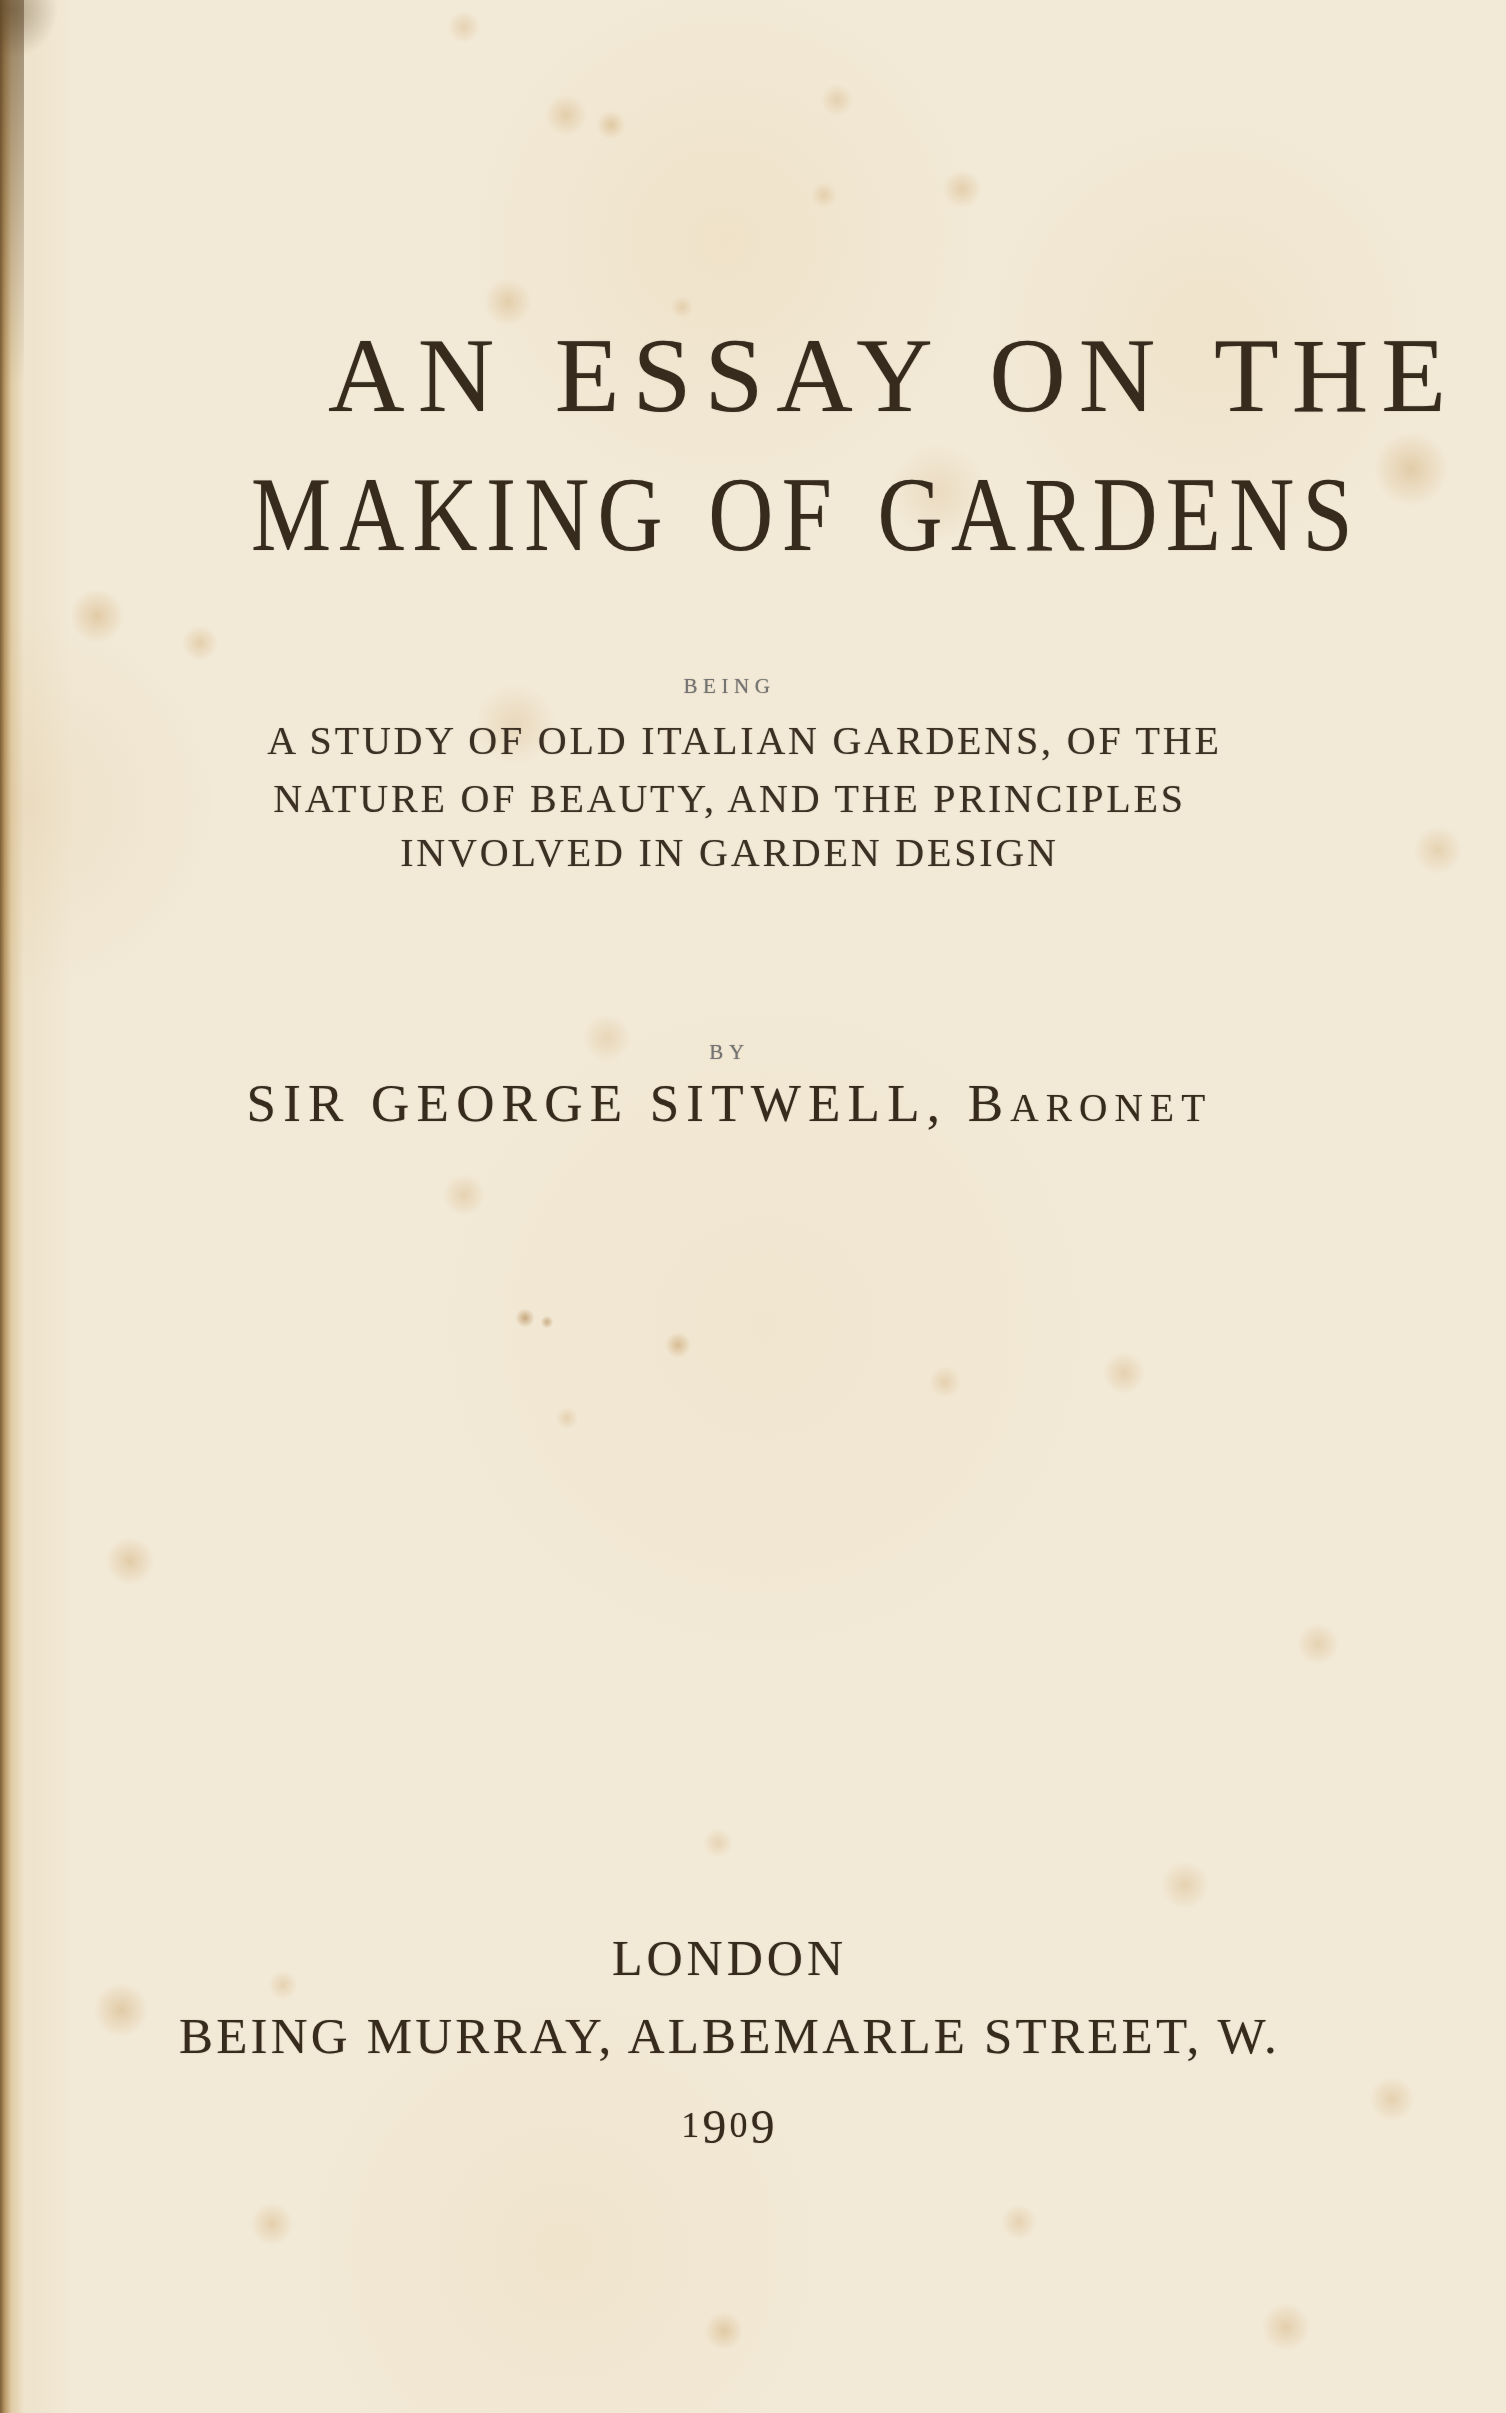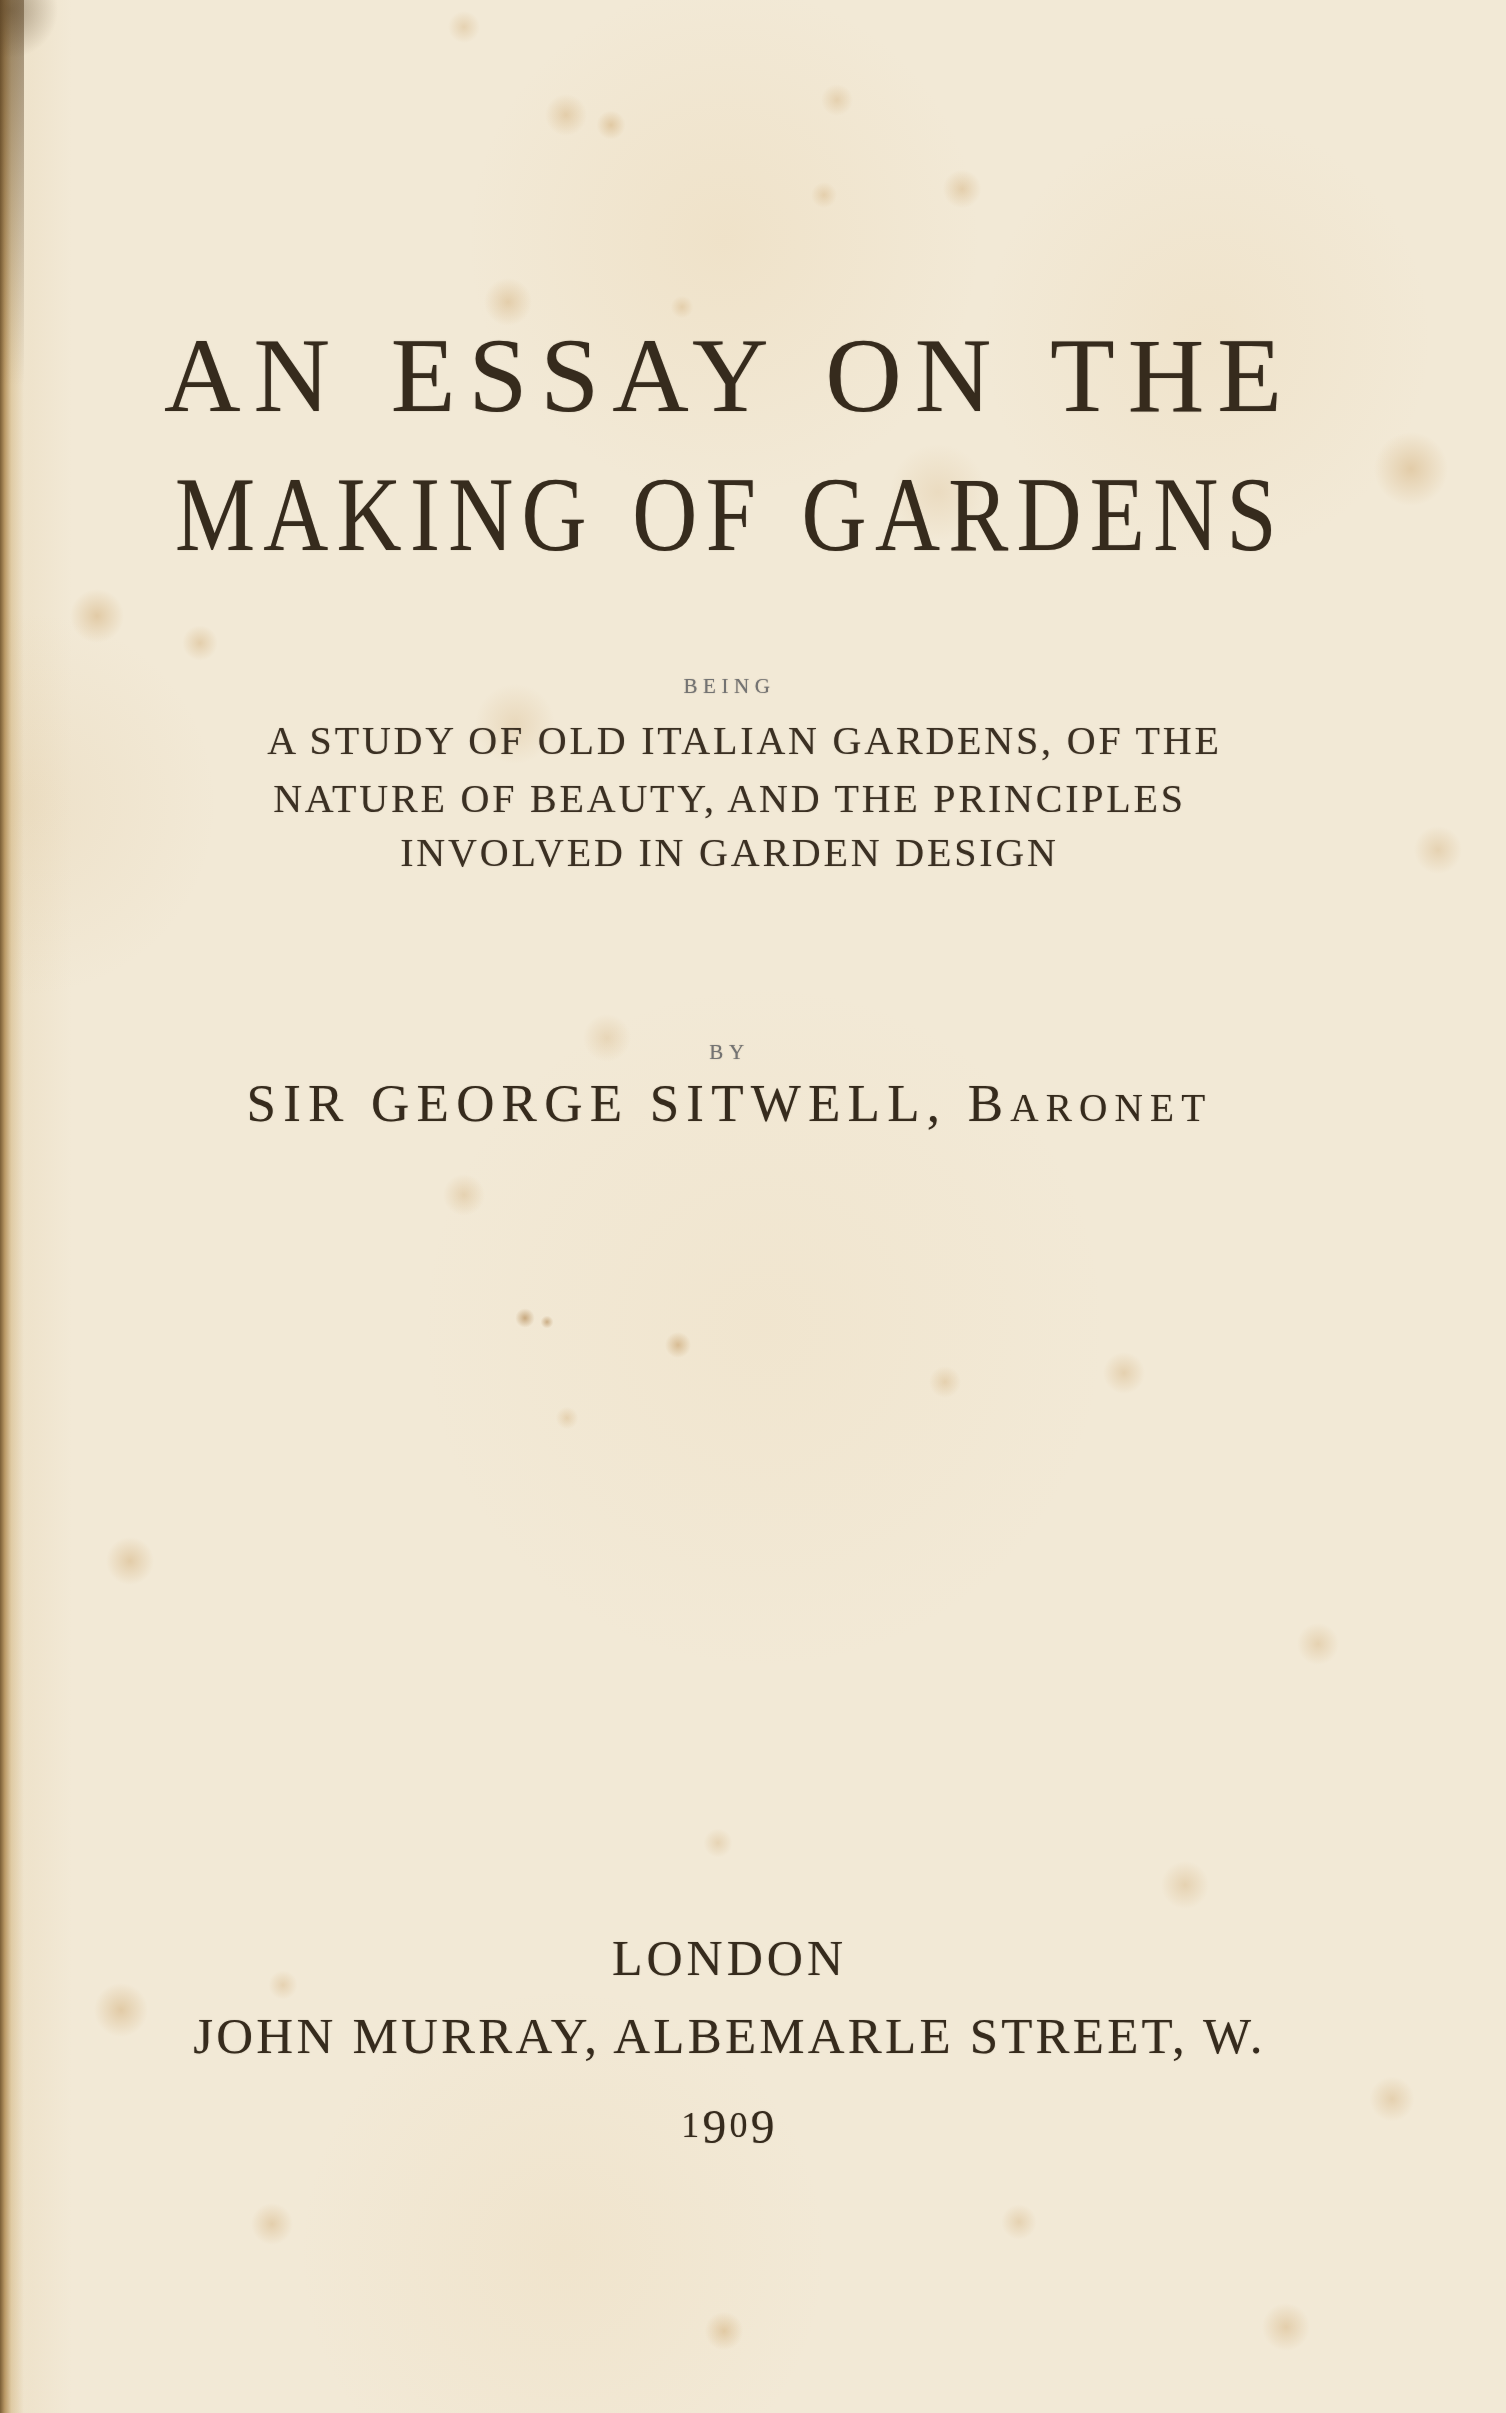--- a/index.html
+++ b/index.html
@@ -71,21 +71,21 @@
   .corner-stain {
     position:absolute; left:-14.5px; top:-14.5px; width:97px; height:97px; pointer-events:none;
     background:radial-gradient(circle 48px at 24px 24px, rgba(90,68,40,.45), rgba(90,68,40,0) 100%);
   }
 
   .line {
     position:absolute; left:0; width:1459px;
     text-align:center; white-space:nowrap; line-height:1.15;
     text-shadow:0 0 1.2px rgba(54,43,29,.40);
   }
-  .title  { font-size:106px; letter-spacing:13px; word-spacing:8px; }
+  .title  { font-size:106px; letter-spacing:13px; word-spacing:8px;text-align:right; }
   .title2 { letter-spacing:9.7px; }
   .title2 .squeeze { display:inline-block; transform:scaleX(.85); transform-origin:50% 50%; }
   .small-head { font-size:21px; letter-spacing:5.6px; color:#737373; }
   .subtitle { font-size:40px; letter-spacing:2.8px; color:#3b3023; }
   .author { font-size:53px; letter-spacing:7.2px; }
   .author .smallcaps { font-size:.74em; }
   .city { font-size:50px; letter-spacing:4px; }
   .publisher { font-size:51px; letter-spacing:3.2px; }
   .year { font-size:50px; letter-spacing:3.2px; }
   .year .os-sm { font-size:.72em; }
@@ -126,18 +126,18 @@
   <div class="line subtitle t-sub3">INVOLVED IN GARDEN DESIGN</div>
 
   <div class="line small-head t-by">BY</div>
 
   <div class="line author t-author">
     <span>SIR GEORGE SITWELL,</span><span> </span><span>B</span><span class="smallcaps">ARONET</span>
   </div>
 
   <div class="line city t-city">LONDON</div>
 
-  <div class="line publisher t-pub">JOHN MURRAY, ALBEMARLE STREET, W.</div>
+  <div class="line publisher t-pub">BEING MURRAY, ALBEMARLE STREET, W.</div>
 
   <div class="line year t-year"><span class="os-sm">1</span><span class="os9">9</span><span class="os-sm">0</span><span class="os9">9</span></div>
 
 </div>
 
 
 </body></html>

